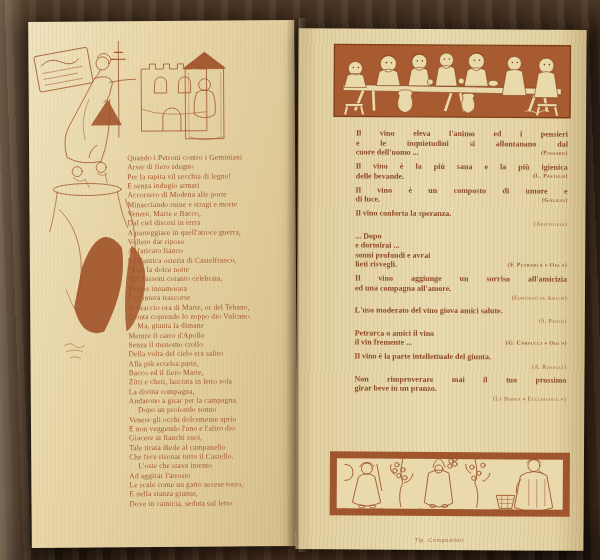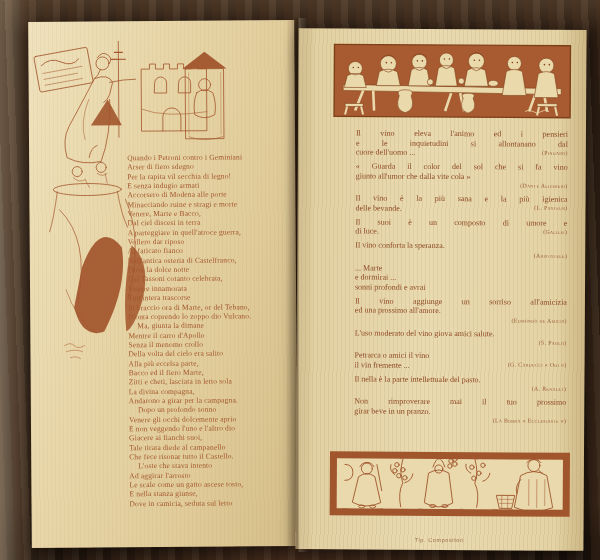--- a/index.html
+++ b/index.html
@@ -39,21 +39,21 @@
         font-size:7.5px;line-height:9.35px;letter-spacing:0.15px;}
   .poem-line{white-space:nowrap;}
   .poem-line.indent{padding-left:9px;}
   
   .band{position:absolute;}
   #top-band{left:35px;top:15px;width:238px;height:74px;}
   #bottom-band{left:33px;top:420px;width:242px;height:70px;}
   #quotes{position:absolute;left:58px;top:100px;width:212px;color:#8e4a26;
           font-size:8px;line-height:9.5px;}
   .quote{margin-bottom:4.5px;}
-  .qline{white-space:nowrap;}
+  .qline{white-space:nowrap;font-weight:bold;}
   .quote.justify .qline{white-space:normal;text-align:justify;text-align-last:justify;}
   .quote.justify .qline.last{text-align-last:left;}
   .qline.last{position:relative;}
   .attr{font-variant:small-caps;font-size:5.8px;letter-spacing:0.35px;color:#95552f;}
   .attr-inline{position:absolute;right:0;bottom:0.5px;}
   .attr-line{text-align:right;line-height:8.5px;}
   #imprint{position:absolute;left:0;top:508px;width:288px;text-align:center;
            font-size:5.5px;letter-spacing:0.6px;color:#9c6f48;font-family:"Liberation Sans",sans-serif;}
   svg{display:block;overflow:visible;}
 </style>
@@ -224,56 +224,52 @@
       </svg>
     </div>
 
     <div id="quotes">
         <div class="quote justify">
           <div class="qline">Il vino eleva l'animo ed i pensieri</div>
           <div class="qline">e le inquietudini si allontanano dal</div>
           <div class="qline last">cuore dell'uomo ...<span class="attr attr-inline">(Pindaro)</span></div>
         </div>
         <div class="quote justify">
-          <div class="qline">« Guarda il color del sol che si fa vino</div>
-          <div class="qline last">giunto all'umor che dalla vite cola »</div>
-          <div class="attr attr-line">(Dante Alighieri)</div>
-        </div>
-        <div class="quote justify">
           <div class="qline">Il vino è la più sana e la più igienica</div>
           <div class="qline last">delle bevande.<span class="attr attr-inline">(L. Pasteur)</span></div>
         </div>
         <div class="quote justify">
-          <div class="qline">Il suoi è un composto di umore e</div>
+          <div class="qline">Il vino è un composto di umore e</div>
           <div class="qline last">di luce.<span class="attr attr-inline">(Galilei)</span></div>
         </div>
         <div class="quote">
           <div class="qline last">Il vino conforta la speranza.</div>
           <div class="attr attr-line">(Aristotele)</div>
         </div>
         <div class="quote">
-          <div class="qline">... Marte</div>
+          <div class="qline">... Dopo</div>
           <div class="qline">e dormirai ...</div>
           <div class="qline">sonni profondi e avrai</div>
+          <div class="qline last">lieti risvegli.<span class="attr attr-inline">(F. Petrarca « Odi »)</span></div>
         </div>
         <div class="quote justify">
           <div class="qline">Il vino aggiunge un sorriso all'amicizia</div>
-          <div class="qline last">ed una prossimo all'amore.</div>
+          <div class="qline last">ed una compagna all'amore.</div>
           <div class="attr attr-line">(Edmondo de Amicis)</div>
         </div>
         <div class="quote">
           <div class="qline last">L'uso moderato del vino giova amici salute.</div>
           <div class="attr attr-line">(S. Paolo)</div>
         </div>
         <div class="quote">
           <div class="qline">Petrarca o amici il vino</div>
           <div class="qline last">il vin fremente ...<span class="attr attr-inline">(G. Carducci « Odi »)</span></div>
         </div>
         <div class="quote">
-          <div class="qline last">Il nella è la parte intellettuale del pasto.</div>
+          <div class="qline last">Il vino è la parte intellettuale del giunta.</div>
           <div class="attr attr-line">(A. Renault)</div>
         </div>
         <div class="quote justify">
           <div class="qline">Non rimproverare mai il tuo prossimo</div>
           <div class="qline last">girar beve in un pranzo.</div>
           <div class="attr attr-line">(La Bibbia « Ecclesiaste »)</div>
         </div>
       </div>
 
     <div id="bottom-band" class="band">

